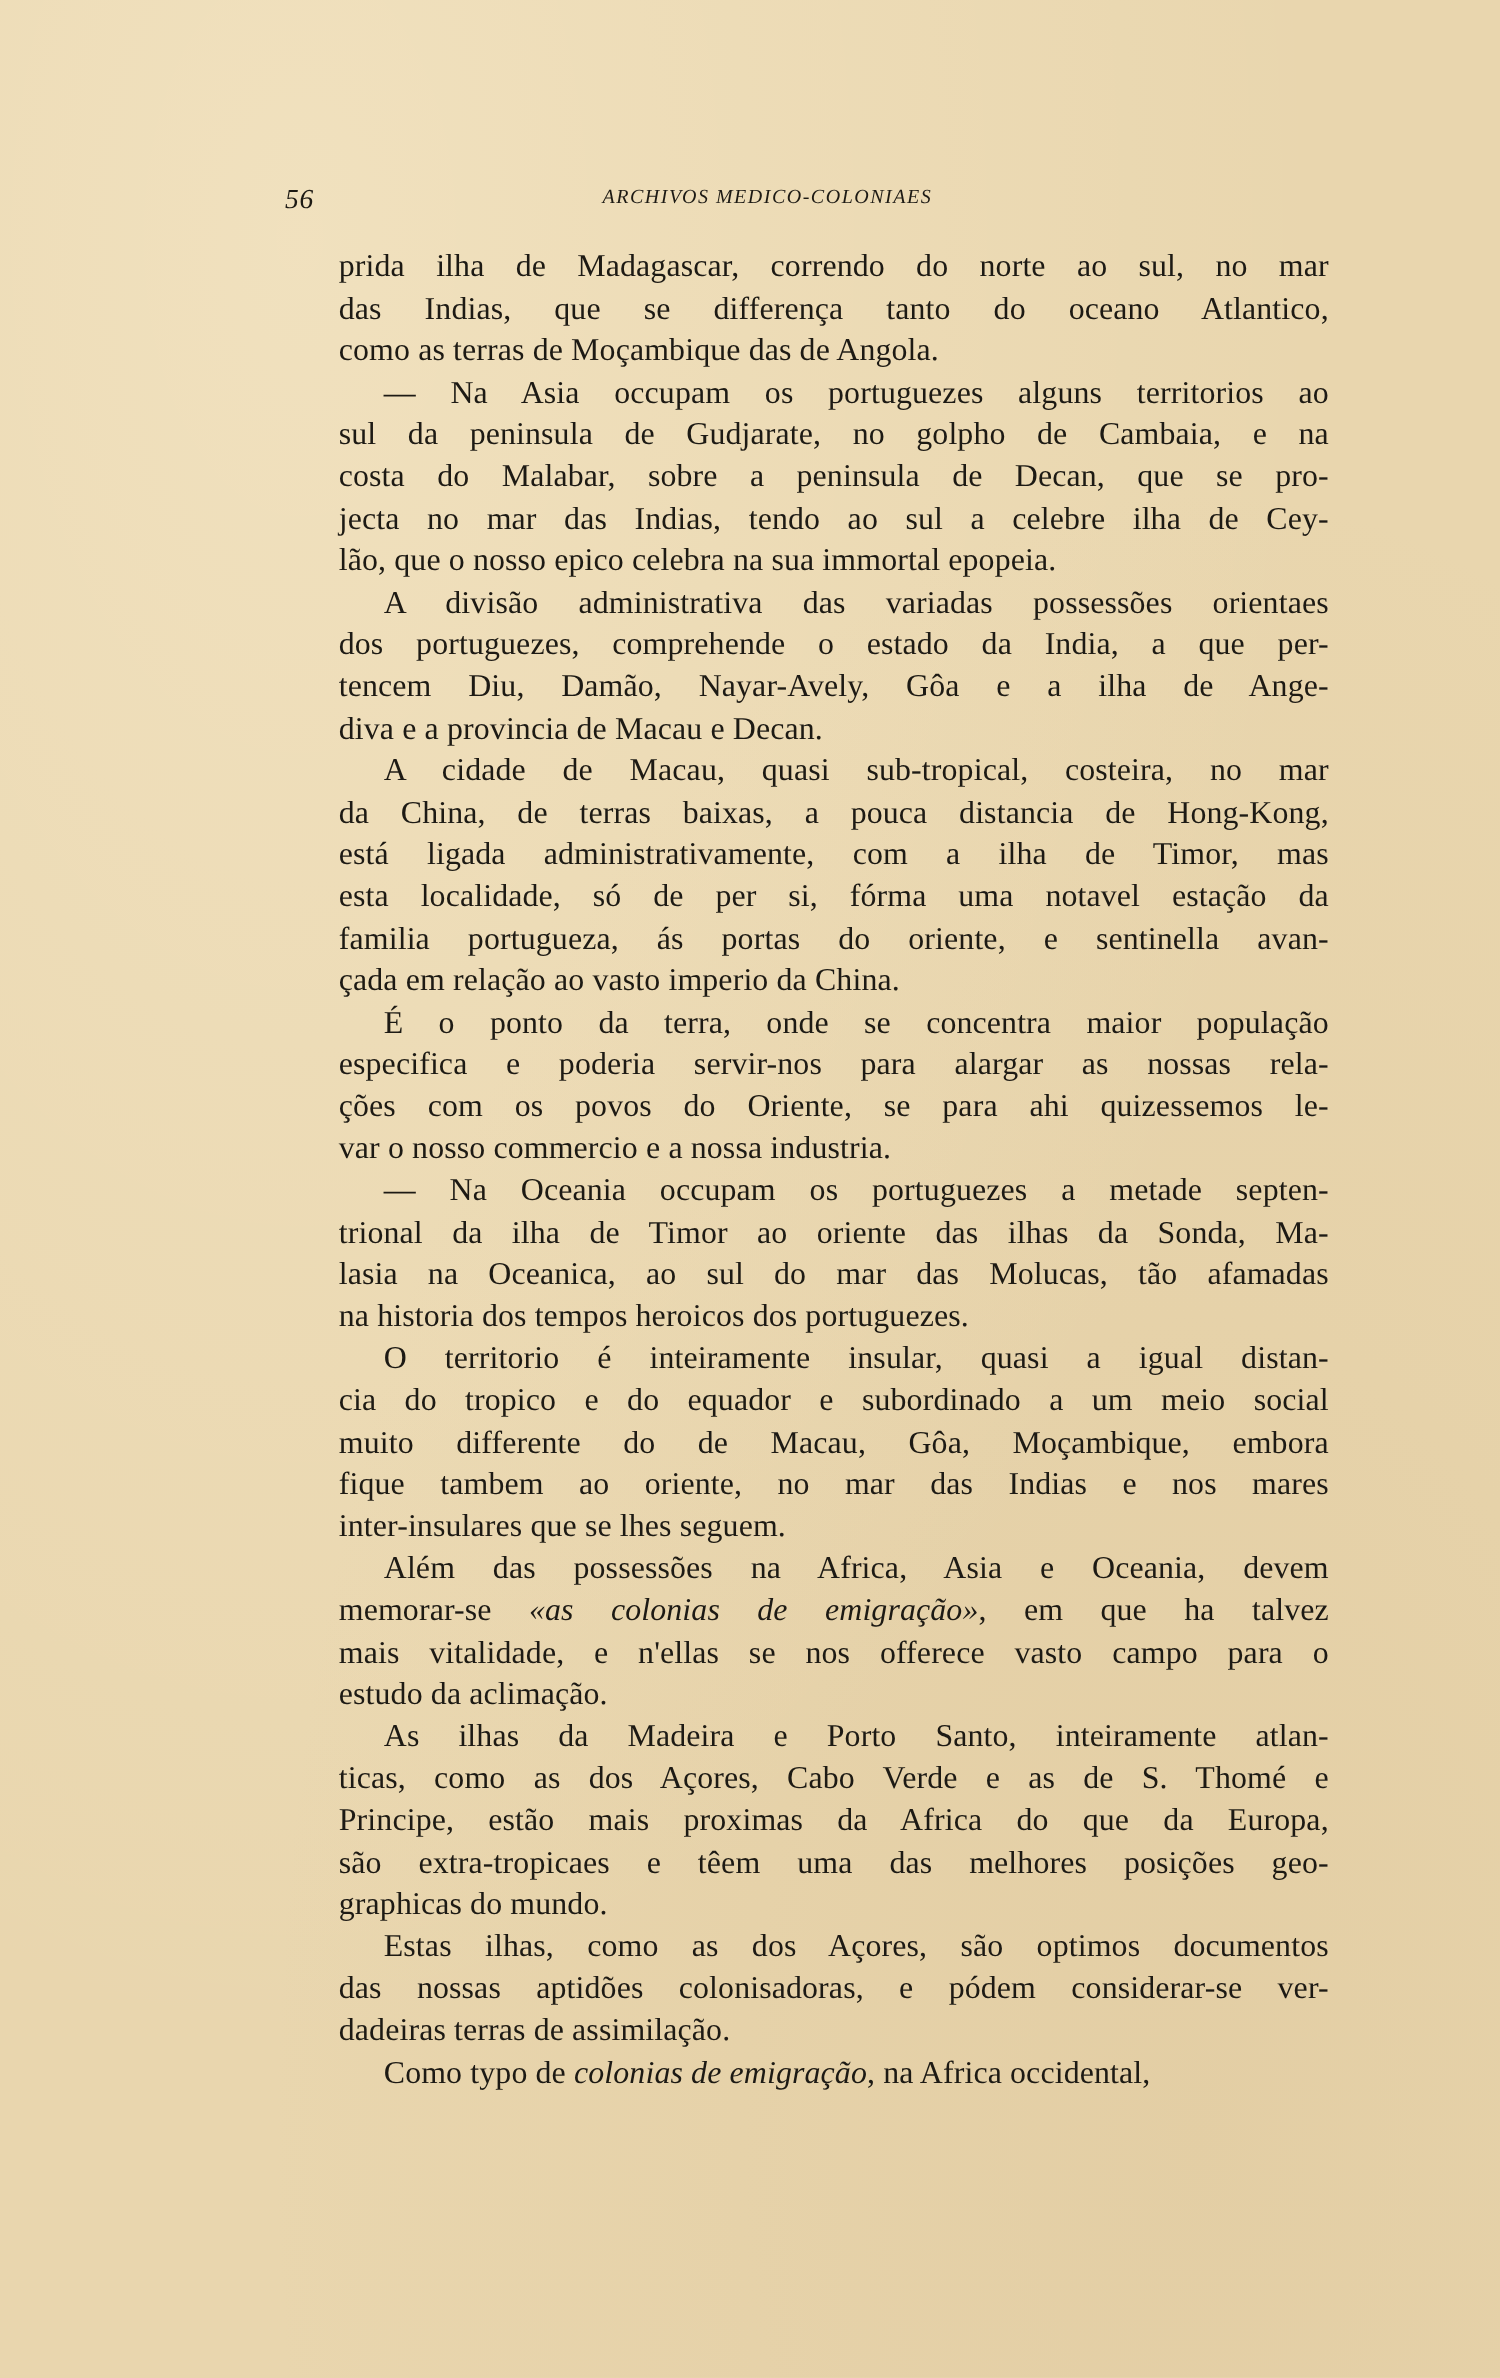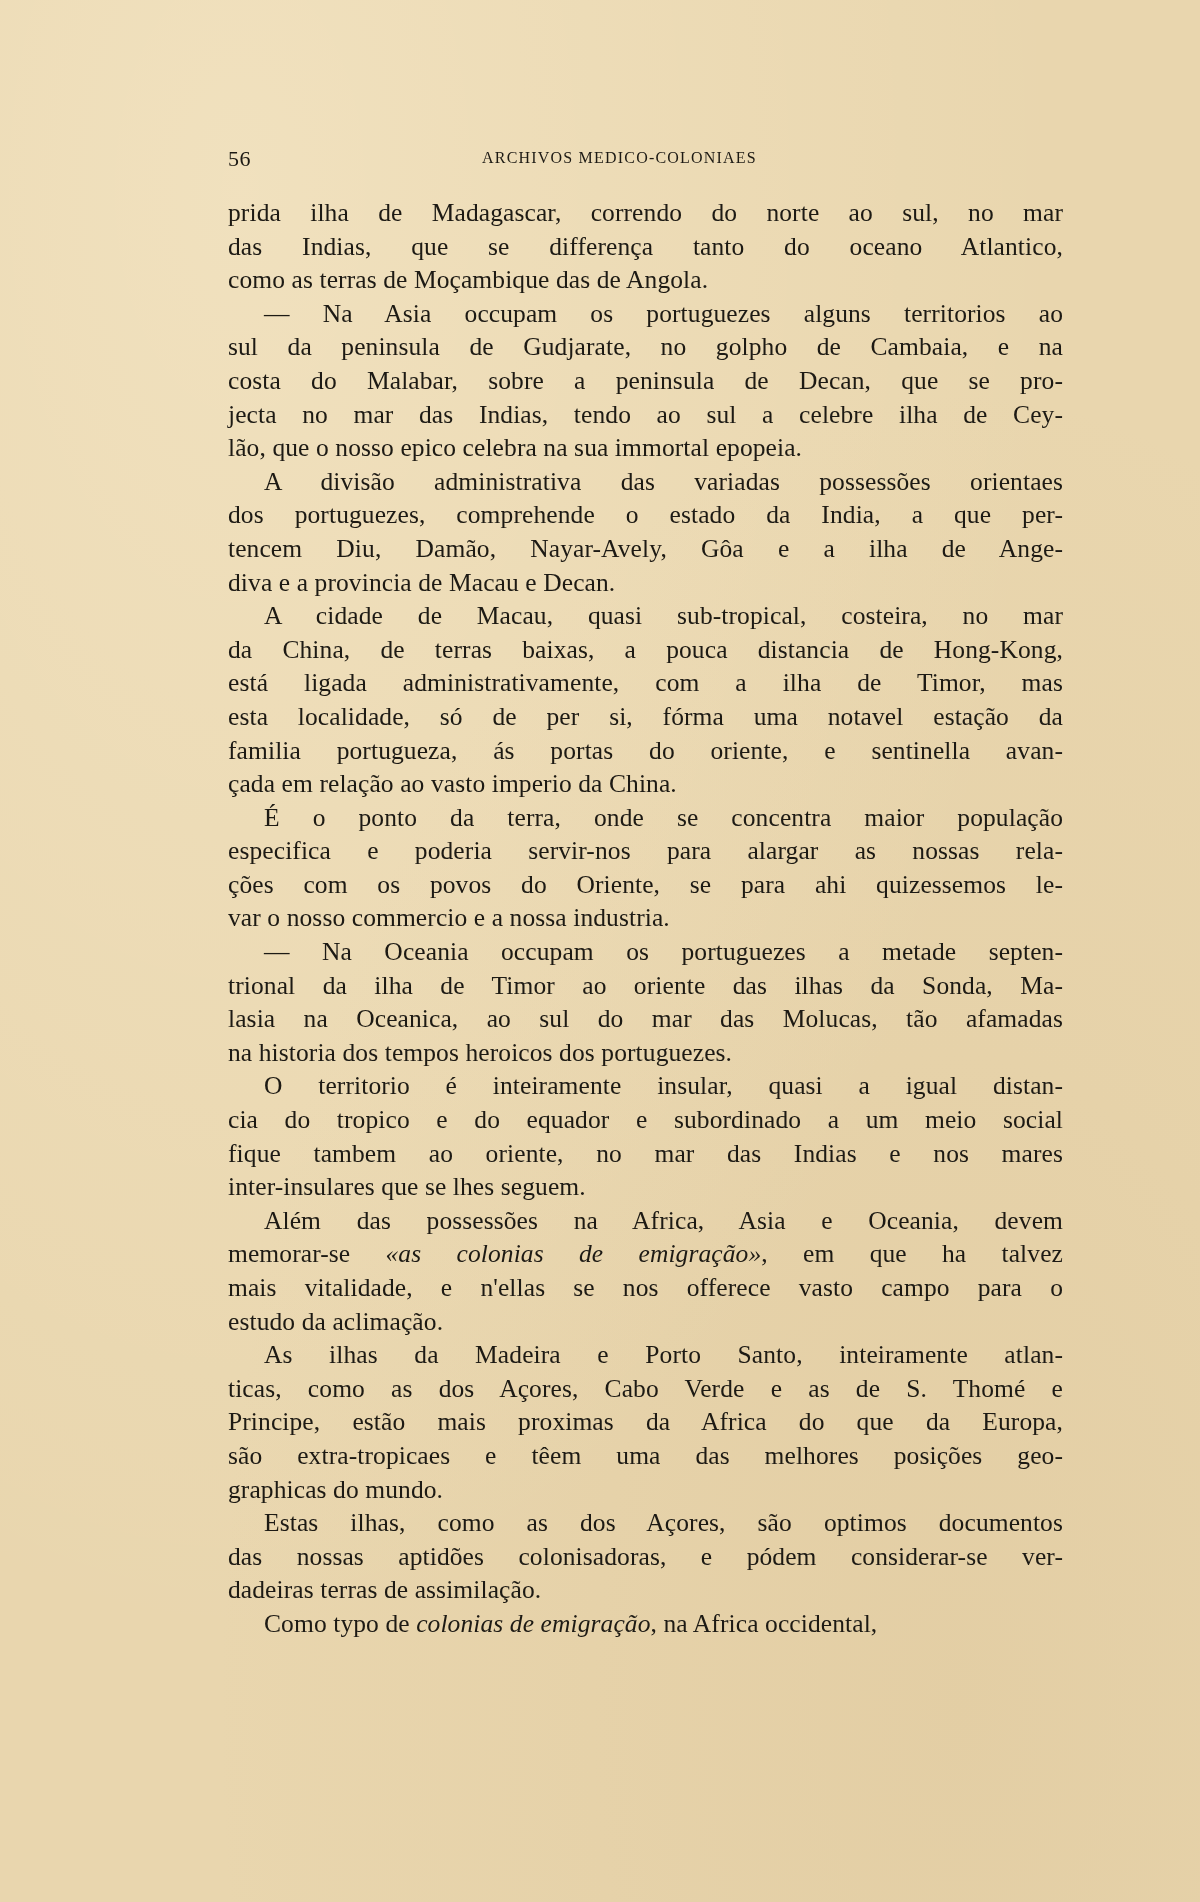--- a/index.html
+++ b/index.html
@@ -19,20 +19,21 @@
     position: absolute;
     left: 0; top: 0;
     width: 1200px; height: 1902px;
   }
   .running-head {
     position: absolute;
     top: 146px;
     left: 228px;
     width: 835px;
     height: 24px;
+    font-style: italic;
   }
   .page-number {
     position: absolute;
     left: 0; top: 0;
     font-size: 22px;
     letter-spacing: 0.5px;
   }
   .running-title {
     position: absolute;
     left: 254px; top: 3px;
@@ -50,20 +51,21 @@
   }
   .line {
     display: block;
     height: 33.6px;
     line-height: 33.6px;
     font-size: 25.5px;
     white-space: nowrap;
     text-align: justify;
     text-align-last: justify;
     letter-spacing: 0.1px;
+    margin-left: 43px;
   }
   .line.last { text-align-last: left; }
   .line.indent { padding-left: 36px; }
   .line em, .it { font-style: italic; }
 </style>
 </head>
 <body>
 
 <div class="page">
   <div class="running-head">
@@ -106,20 +108,21 @@
       </div>
       <div>
         <span class="line indent">— Na Oceania occupam os portuguezes a metade septen-</span>
         <span class="line">trional da ilha de Timor ao oriente das ilhas da Sonda, Ma-</span>
         <span class="line">lasia na Oceanica, ao sul do mar das Molucas, tão afamadas</span>
         <span class="line last">na historia dos tempos heroicos dos portuguezes.</span>
       </div>
       <div>
         <span class="line indent">O territorio é inteiramente insular, quasi a igual distan-</span>
         <span class="line">cia do tropico e do equador e subordinado a um meio social</span>
+        <span class="line">muito differente do de Macau, Gôa, Moçambique, embora</span>
         <span class="line">fique tambem ao oriente, no mar das Indias e nos mares</span>
         <span class="line last">inter-insulares que se lhes seguem.</span>
       </div>
       <div>
         <span class="line indent">Além das possessões na Africa, Asia e Oceania, devem</span>
         <span class="line">memorar-se <em>«as colonias de emigração»</em>, em que ha talvez</span>
         <span class="line">mais vitalidade, e n'ellas se nos offerece vasto campo para o</span>
         <span class="line last">estudo da aclimação.</span>
       </div>
       <div>

